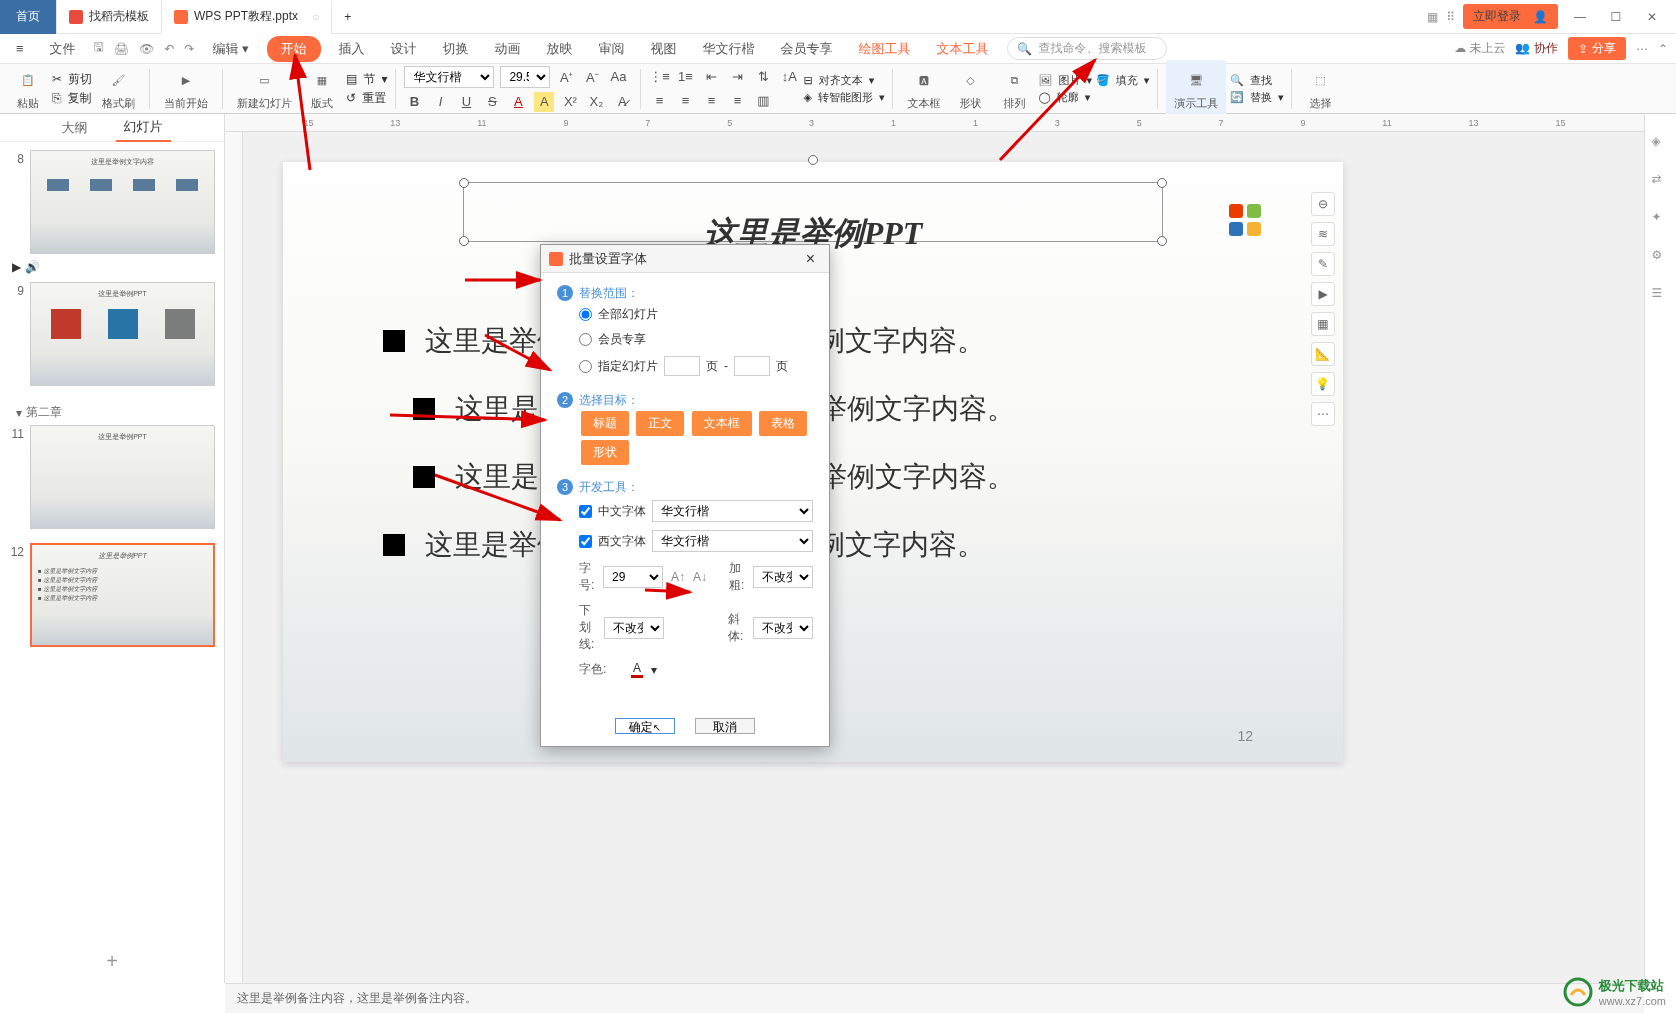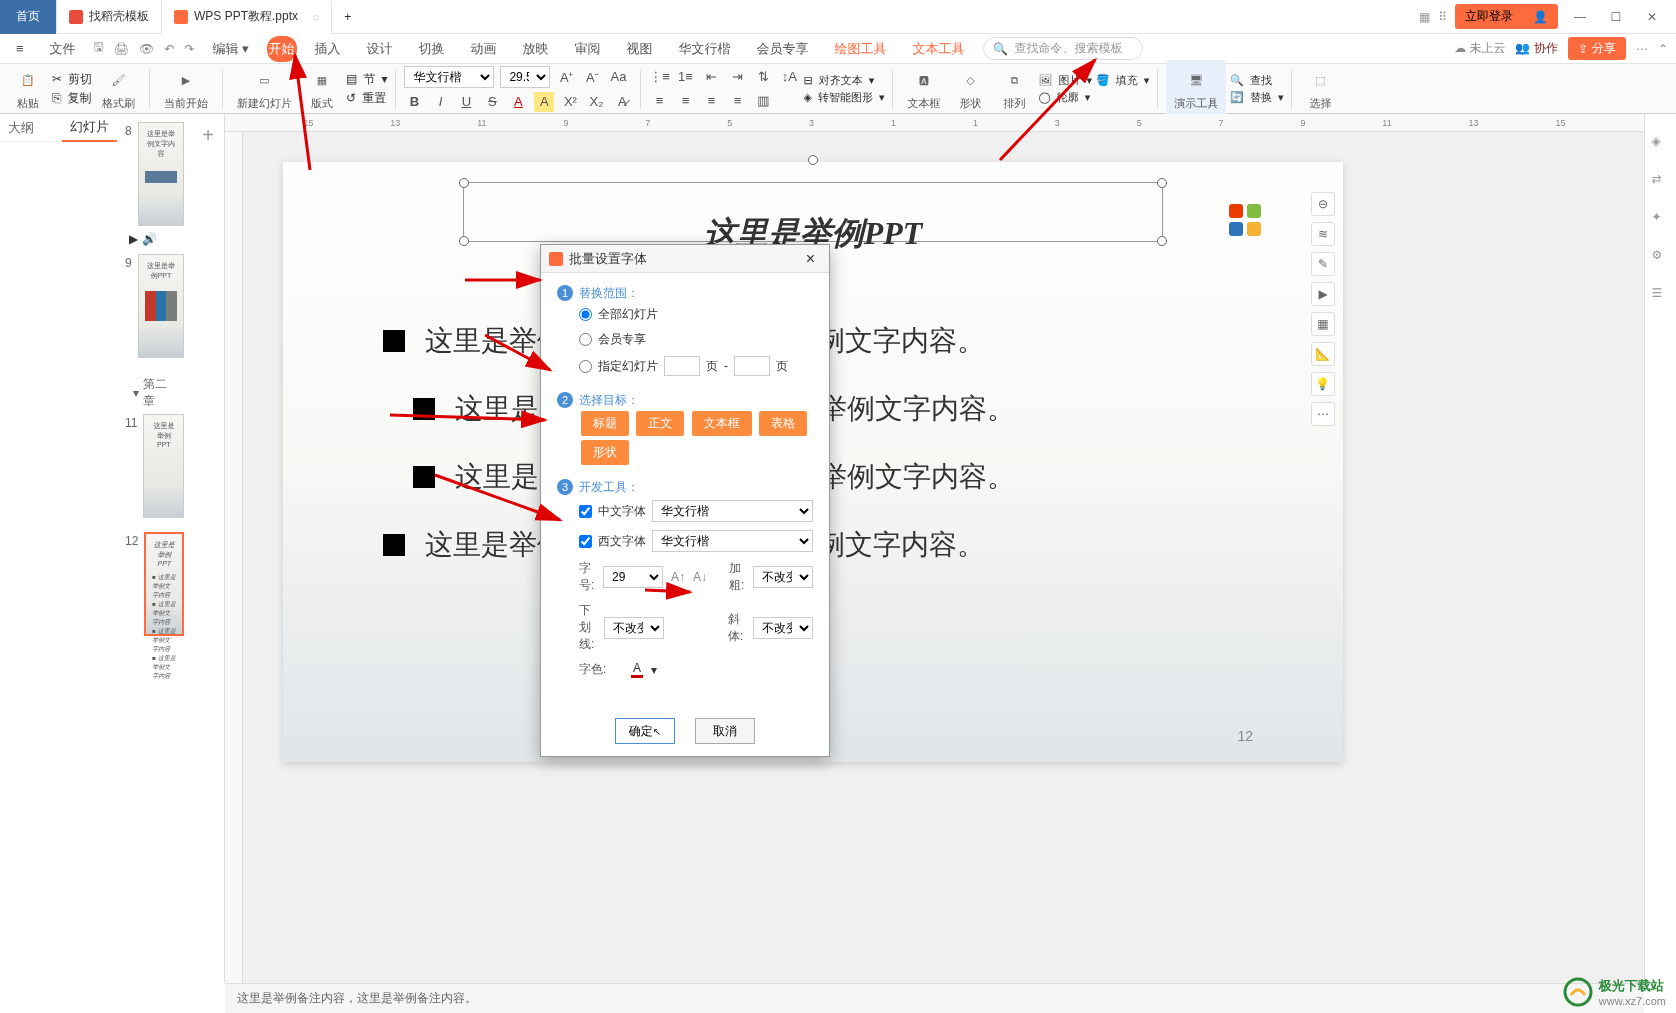--- a/index.html
+++ b/index.html
@@ -3,42 +3,42 @@
 <meta charset="utf-8">
 <style>
 *{box-sizing:border-box;margin:0;padding:0;font-family:"Microsoft YaHei",sans-serif}
 body{width:1676px;height:1013px;background:#fff;overflow:hidden;position:relative;font-size:12px;color:#333}
 .titlebar{height:34px;background:#fff;border-bottom:1px solid #e5e5e5;display:flex;align-items:center}
 .tab{height:34px;display:flex;align-items:center;padding:0 12px;border-right:1px solid #e5e5e5;gap:6px;cursor:pointer}
 .tab.home{background:#3a6ea5;color:#fff;padding:0 16px;font-weight:500}
 .tab.active{background:#fff;border-bottom:2px solid #fff;position:relative;top:1px}
 .tab-icon{width:14px;height:14px;display:inline-block}
 .tb-right{margin-left:auto;display:flex;align-items:center;gap:8px;padding-right:10px}
-.btn-login{background:#fd6a3e;color:#000000;padding:4px 10px;border-radius:3px;font-size:12px;display:flex;align-items:center;gap:20px}
+.btn-login{background:#fd6a3e;color:#404040;padding:4px 10px;border-radius:3px;font-size:12px;display:flex;align-items:center;gap:12px}
 .win-btn{width:28px;height:28px;display:flex;align-items:center;justify-content:center;color:#666}
 .menubar{height:30px;display:flex;align-items:center;padding:0 8px;gap:4px;border-bottom:1px solid #e5e5e5}
 .menu-left{display:flex;align-items:center;gap:10px}
 .menu-item{padding:4px 8px;color:#555;cursor:pointer;font-size:13px}
-.menu-item.active{background:#fd6a3e;color:#fff;border-radius:12px;padding:4px 2px}
+.menu-item.active{background:#fd6a3e;color:#fff;border-radius:12px;padding:4px 14px}
 .menu-item.orange{color:#fd6a3e}
 .menu-right{margin-left:auto;display:flex;align-items:center;gap:10px}
 .share-btn{background:#fd6a3e;color:#fff;padding:3px 10px;border-radius:3px;display:flex;align-items:center;gap:4px}
 .ribbon{height:50px;border-bottom:1px solid #d0d0d0;display:flex;align-items:center;padding:0 8px;gap:4px;background:#fafafa}
 .rb-group{display:flex;flex-direction:column;align-items:center;padding:0 6px;gap:2px;font-size:11px;color:#555}
 .rb-sep{width:1px;height:40px;background:#ddd;margin:0 4px}
 .rb-icon{width:20px;height:20px;display:flex;align-items:center;justify-content:center;color:#666}
 .rb-icon.big{width:28px;height:28px}
 .font-select{height:22px;border:1px solid #ccc;padding:0 4px;font-size:12px;background:#fff}
 .fs-font{width:90px}
 .fs-size{width:50px}
 .fmt-row{display:flex;gap:6px;align-items:center}
 .fmt-btn{width:20px;height:20px;display:flex;align-items:center;justify-content:center;color:#555;font-size:13px}
 .presenter-tool{background:#e8f0fb;padding:6px 8px;border-radius:3px}
 .workspace{display:flex;height:calc(1013px - 34px - 30px - 50px - 30px)}
-.slide-panel{width:225px;border-right:1px solid #ddd;display:flex;flex-direction:row}
+.slide-panel{width:225px;border-right:1px solid #ddd;display:flex;flex-direction:column}
 .panel-tabs{height:28px;display:flex;align-items:center;justify-content:center;gap:20px;border-bottom:1px solid #eee;font-size:13px}
 .panel-tab{padding:4px 8px;color:#666;cursor:pointer}
 .panel-tab.active{color:#333;border-bottom:2px solid #fd6a3e}
 .thumbs{flex:1;overflow-y:auto;padding:8px}
 .thumb-item{display:flex;gap:6px;margin-bottom:14px}
 .thumb-num{width:16px;font-size:12px;color:#666;text-align:right;padding-top:2px}
 .thumb{width:185px;height:104px;border:1px solid #ccc;background:linear-gradient(180deg,#f5f5f2 0%,#e8e8e5 70%,#c8d0d5 100%);position:relative;cursor:pointer}
 .thumb.active{border:2px solid #fd6a3e}
 .section-hdr{font-size:12px;color:#666;padding:4px 8px;display:flex;align-items:center;gap:4px}
 .add-slide{text-align:center;font-size:20px;color:#999;padding:10px;cursor:pointer}
@@ -69,21 +69,21 @@
 .radio-row,.check-row{display:flex;align-items:center;gap:6px;padding:4px 0 4px 22px}
 .radio-row input,.check-row input{margin:0}
 .num-input{width:36px;height:20px;border:1px solid #ccc;text-align:center}
 .tag-btn{display:inline-block;background:#fd8b3e;color:#fff;padding:4px 12px;margin:2px;border-radius:2px;font-size:12px;cursor:pointer}
 .tag-row{padding-left:22px}
 .form-row{display:flex;align-items:center;gap:8px;padding:4px 0 4px 22px}
 .form-label{width:44px;color:#555}
 .dlg-select{height:22px;border:1px solid #ccc;padding:0 4px;flex:1;font-size:12px;background:#fff}
 .dlg-select.sm{width:60px;flex:none}
 .dlg-footer{display:flex;justify-content:center;gap:20px;padding:12px}
-.dlg-btn{width:60px;height:26px;border:1px solid #aaa;background:#f5f5f5;cursor:pointer;font-size:12px}
+.dlg-btn{width:60px;height:16px;border:1px solid #aaa;background:#f5f5f5;cursor:pointer;font-size:12px}
 .dlg-btn.primary{border:1px solid #4a90d9;background:#fff}
 .arrow{position:absolute;pointer-events:none;z-index:200}
 .watermark{position:absolute;right:10px;bottom:6px;z-index:300;display:flex;align-items:center;gap:6px}
 .wm-text{font-size:13px;color:#2a8c3a;font-weight:bold}
 .wm-url{font-size:11px;color:#888}
 .search-box{border:1px solid #ddd;border-radius:12px;padding:2px 10px;font-size:12px;color:#999;display:flex;align-items:center;gap:6px;width:160px}
 .page-num{position:absolute;right:90px;bottom:18px;font-size:14px;color:#888}
 .thumb-content{position:absolute;inset:6px;font-size:7px;color:#555;text-align:center}
 .ruler-marks{position:absolute;inset:0;display:flex;justify-content:space-around;align-items:center;padding:0 40px}
 </style>

